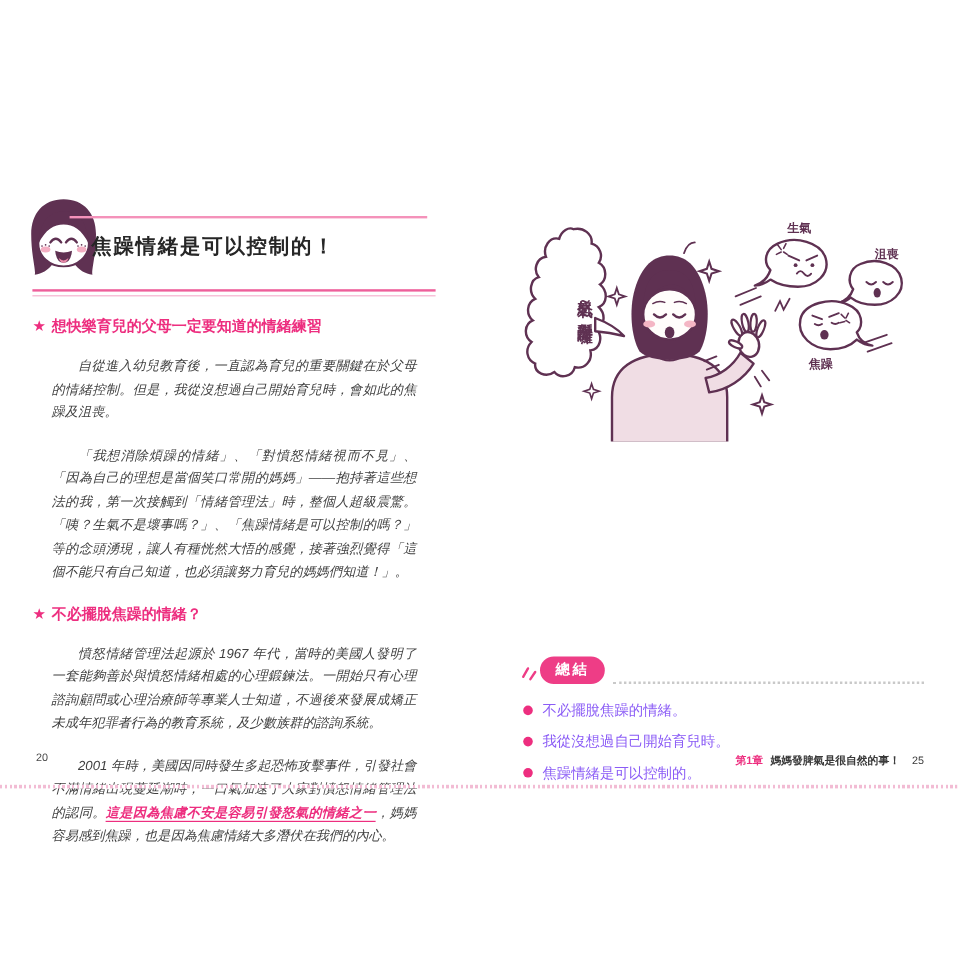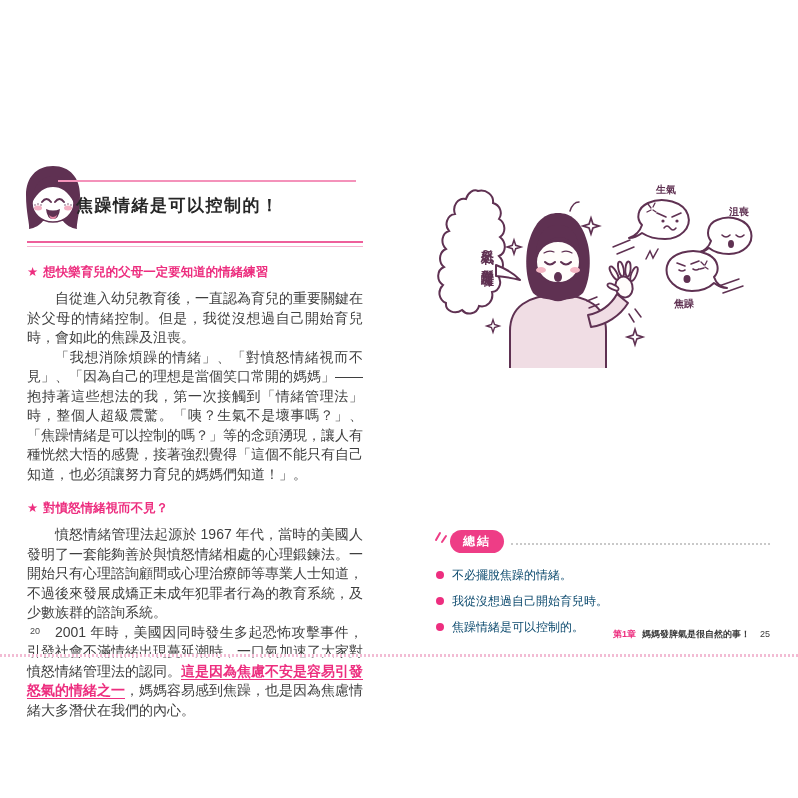--- a/index.html
+++ b/index.html
@@ -9,39 +9,39 @@
   .avatar{position:absolute;left:20px;top:162px;width:66px;height:72px;}
   .title-top-line{position:absolute;left:58px;top:180px;width:298px;height:2px;background:#f492ba;}
   .page-title{position:absolute;left:76px;top:194px;font-size:17px;font-weight:bold;color:#262626;letter-spacing:1.5px;}
   .title-underline{position:absolute;left:27px;top:241px;width:336px;height:3px;
                    border-top:2px solid #ee5f9b;border-bottom:1px solid #f6b4d0;}
   .lp-body{position:absolute;left:27px;top:264px;width:336px;}
   .rp-body{position:absolute;left:434px;top:366px;width:336px;}
   .sec-heading{font-size:12.5px;font-weight:bold;color:#ed2e7f;margin:0 0 9px 0;line-height:16px;}
   .sec-heading .star{margin-right:5px;}
   .sec-heading.second{margin-top:16px;}
-  .para{font-size:14px;line-height:19.5px;text-align:justify;text-indent:2em;margin:0;color:#3f3f3f;}
+  .para{font-size:11px;line-height:19.5px;text-align:justify;text-indent:2em;margin:16px;color:#3f3f3f;font-style:italic;}
   .hl{color:#ed2e7f;font-weight:bold;border-bottom:1.5px solid #ed2e7f;}
   .pagenum-left{position:absolute;left:30px;top:626px;font-size:9px;color:#4a4a4a;}
   
   .illus{position:absolute;left:430px;top:163px;width:350px;height:205px;}
   .speech-text{position:absolute;left:452px;top:206px;width:44px;height:108px;
                writing-mode:vertical-rl;text-orientation:upright;
                font-size:13px;font-weight:bold;color:#5f3152;letter-spacing:2px;text-align:center;}
   
   .summary{position:absolute;left:434px;top:530px;width:336px;}
-  .badge-row{display:flex;align-items:center;}
+  .badge-row{display:flex;align-items:flex-end;margin-top:17px;}
   .badge-spark{width:14px;height:16px;margin-right:2px;margin-top:-8px;}
   .badge{background:#ee3d86;color:#ffffff;font-size:12px;font-weight:bold;
          padding:3px 13px;border-radius:12px;letter-spacing:2px;}
   .dotted-leader{flex:1;height:0;border-bottom:2px dotted #c9c9c9;margin-left:7px;margin-top:4px;}
   .bullets{margin-top:14px;}
   .bullet-row{display:flex;align-items:flex-start;margin-bottom:10px;}
   .bullet-dot{width:8px;height:8px;border-radius:50%;background:#ed2e7f;margin:4px 8px 0 2px;flex:none;}
-  .bullet-text{font-size:12px;color:#0c4a6e;line-height:16px;text-align:center;}
+  .bullet-text{font-size:12px;color:#8b5cf6;line-height:16px;text-align:center;}
   
   .footer-right{position:absolute;left:434px;top:628px;width:336px;text-align:right;font-size:9px;}
   .footer-right .chap{color:#ed2e7f;font-weight:bold;margin-right:6px;}
   .footer-right .chap-title{color:#3a3a3a;font-weight:bold;}
   .footer-right .pn{margin-left:10px;color:#3a3a3a;}
   .bottom-band{position:absolute;left:0;top:654px;width:798px;height:3px;
                background:repeating-linear-gradient(90deg,#f2bcd4 0 2px,#ffffff 2px 4px);}
 </style>
 </head>
 <body>
@@ -67,21 +67,21 @@
   </svg>
 
   <div class="title-top-line"></div>
   <div class="page-title">焦躁情緒是可以控制的！</div>
   <div class="title-underline"></div>
 
   <div class="lp-body">
     <p class="sec-heading"><span class="star">★</span><span>想快樂育兒的父母一定要知道的情緒練習</span></p>
     <p class="para">自從進入幼兒教育後，一直認為育兒的重要關鍵在於父母的情緒控制。但是，我從沒想過自己開始育兒時，會如此的焦躁及沮喪。</p>
     <p class="para">「我想消除煩躁的情緒」、「對憤怒情緒視而不見」、「因為自己的理想是當個笑口常開的媽媽」——抱持著這些想法的我，第一次接觸到「情緒管理法」時，整個人超級震驚。「咦？生氣不是壞事嗎？」、「焦躁情緒是可以控制的嗎？」等的念頭湧現，讓人有種恍然大悟的感覺，接著強烈覺得「這個不能只有自己知道，也必須讓努力育兒的媽媽們知道！」。</p>
-    <p class="sec-heading second"><span class="star">★</span><span>對憤怒情緒視而不見？</span></p>
+    <p class="sec-heading second"><span class="star">★</span><span>不必擺脫焦躁的情緒？</span></p>
     <p class="para">憤怒情緒管理法起源於 1967 年代，當時的美國人發明了一套能夠善於與憤怒情緒相處的心理鍛鍊法。一開始只有心理諮詢顧問或心理治療師等專業人士知道，不過後來發展成矯正未成年犯罪者行為的教育系統，及少數族群的諮詢系統。</p>
     <p class="para"><span>2001 年時，美國因同時發生多起恐怖攻擊事件，引發社會不滿情緒出現蔓延潮時，一口氣加速了大家對憤怒情緒管理法的認同。</span><span class="hl">這是因為焦慮不安是容易引發怒氣的情緒之一</span><span>，媽媽容易感到焦躁，也是因為焦慮情緒大多潛伏在我們的內心。</span></p>
   </div>
 
   <div class="pagenum-left">20</div>
 
   <svg class="illus" viewBox="0 0 350 205">
     <defs>
       <path id="spark" d="M0,-7 L1.7,-1.7 L7,0 L1.7,1.7 L0,7 L-1.7,1.7 L-7,0 L-1.7,-1.7 Z"></path>
     </defs>

